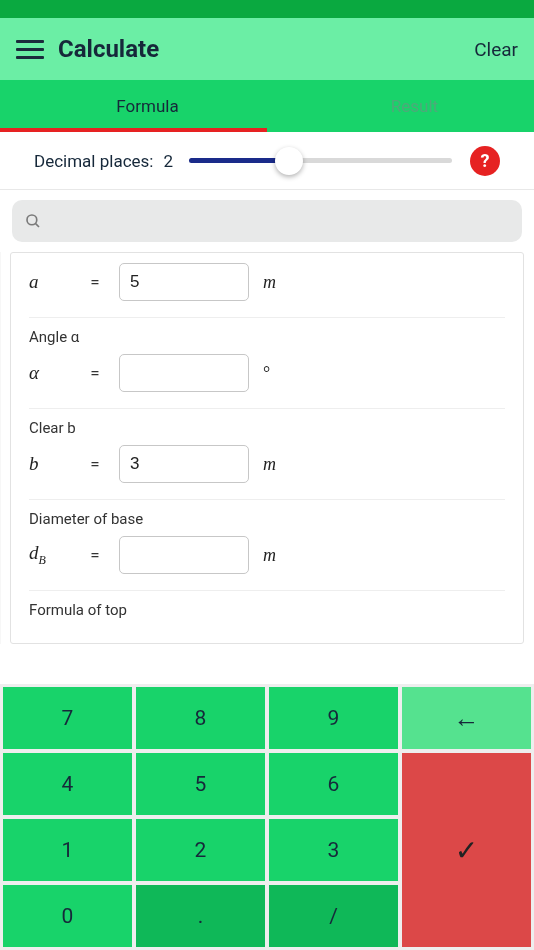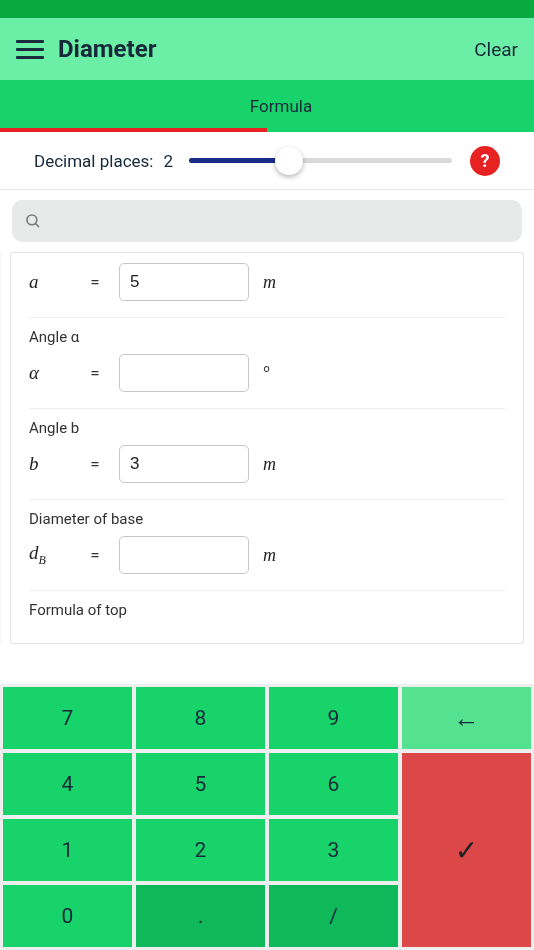--- a/index.html
+++ b/index.html
@@ -250,26 +250,27 @@
 <body>
 
 <div class="statusbar"></div>
 
 <div class="appbar">
   <div class="menu-icon">
     <span></span>
       <span></span>
       <span></span>
   </div>
-  <div class="app-title">Diameter</div>
+  <div class="app-title">Calculate</div>
   <div class="clear-btn">Clear</div>
 </div>
 
 <div class="tabs">
   <div class="tab">Formula</div>
+  <div class="tab inactive">Result</div>
   <div class="tab-indicator"></div>
 </div>
 
 <div class="decimal-row">
   <span class="decimal-label">Decimal places:</span>
   <span class="decimal-value">2</span>
   <div class="slider-wrap">
     <div class="slider-track"></div>
     <div class="slider-fill"></div>
     <div class="slider-thumb"></div>
@@ -302,21 +303,21 @@
       <div class="field-label">Angle α</div>
       <div class="field-row">
         <div class="field-sym"><span>α</span></div>
         <div class="field-eq">=</div>
         <input class="field-input" value="" style="">
         <div class="field-unit" style="font-style:normal;">°</div>
       </div>
     </div>
 
     <div class="field">
-      <div class="field-label">Angle b</div>
+      <div class="field-label">Clear b</div>
       <div class="field-row">
         <div class="field-sym"><span>b</span></div>
         <div class="field-eq">=</div>
         <input class="field-input" value="3" style="">
         <div class="field-unit">m</div>
       </div>
     </div>
 
     <div class="field">
       <div class="field-label">Diameter of base</div>

